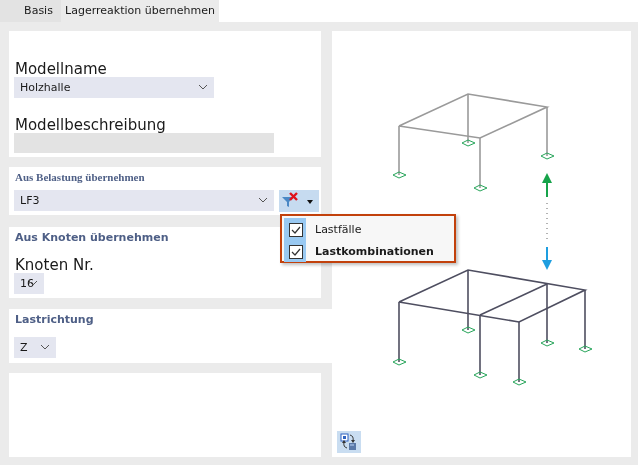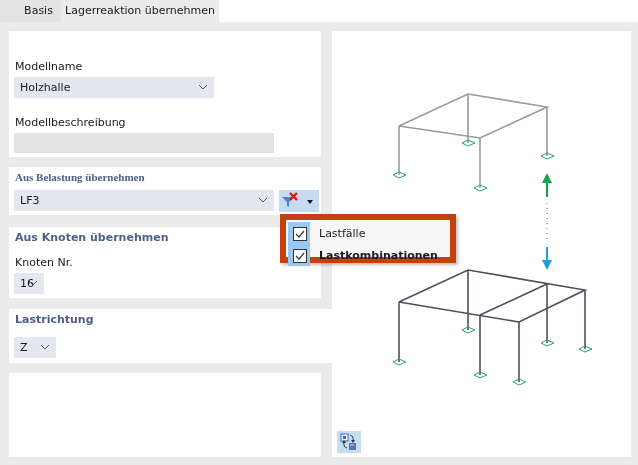--- a/index.html
+++ b/index.html
@@ -10,29 +10,29 @@
     font-size: 11px; color: #1a1a1a;
     position: relative;
   }
   .tabbar { position: absolute; left: 0; top: 0; width: 638px; height: 22px; background: #ffffff; }
   .tab { position: absolute; top: 0; height: 22px; line-height: 22px; font-size: 11px; color: #1a1a1a; text-align: center; cursor: pointer; }
   .tab-basis { left: 0; width: 61px; background: #e3e3e3; padding-left: 16px; }
   .tab-lager { left: 61px; width: 158px; background: #ebebeb; }
 
   .panel { position: absolute; background: #ffffff; }
   .ptitle { position: absolute; left: 6px; font-size: 11px; font-weight: bold; color: #4e5f86; }
-  .label { position: absolute; left: 6px; font-size: 11px; color: #1a1a1a; }
+  .label { position: absolute; left: 6px; font-size: 15px; color: #1a1a1a; }
   .select { position: absolute; background: #e4e6f0; height: 21px; cursor: pointer; }
   .select .val { position: absolute; left: 6px; top: 0; line-height: 21px; font-size: 11px; color: #1a1a1a; }
   .select .chev { position: absolute; right: 6px; top: 6px; width: 10px; height: 8px; }
   .textfield { position: absolute; background: #e3e3e3; height: 20px; }
 
   .filterbtn { position: absolute; left: 279px; top: 190px; width: 40px; height: 22px; background: #c6dbf0; cursor: pointer; }
 
-  .popup { position: absolute; left: 280px; top: 214px; width: 176px; height: 49px; background: #f7f7f7; border: 6px solid #c2410c; box-shadow: 2px 2px 3px rgba(0,0,0,0.25); }
+  .popup { position: absolute; left: 280px; top: 214px; width: 176px; height: 49px; background: #f7f7f7; border: 2px solid #c2410c; box-shadow: 2px 2px 3px rgba(0,0,0,0.25); }
   .popup .strip { position: absolute; left: 2px; top: 2px; width: 22px; height: 44px; background: #99c9f2; }
   .popup .item { position: absolute; left: 2px; width: 171px; height: 22px; cursor: pointer; }
   .popup .cb { position: absolute; left: 5px; top: 4px; width: 14px; height: 14px; border: 1px solid #333; background: #fff; }
   .popup .itxt { position: absolute; left: 31px; top: 0; line-height: 22px; font-size: 11px; color: #1a1a1a; }
 
   .viewbtn { position: absolute; left: 337px; top: 431px; width: 24px; height: 22px; background: #c9ddf1; cursor: pointer; }
 </style>
 </head>
 <body>
 

